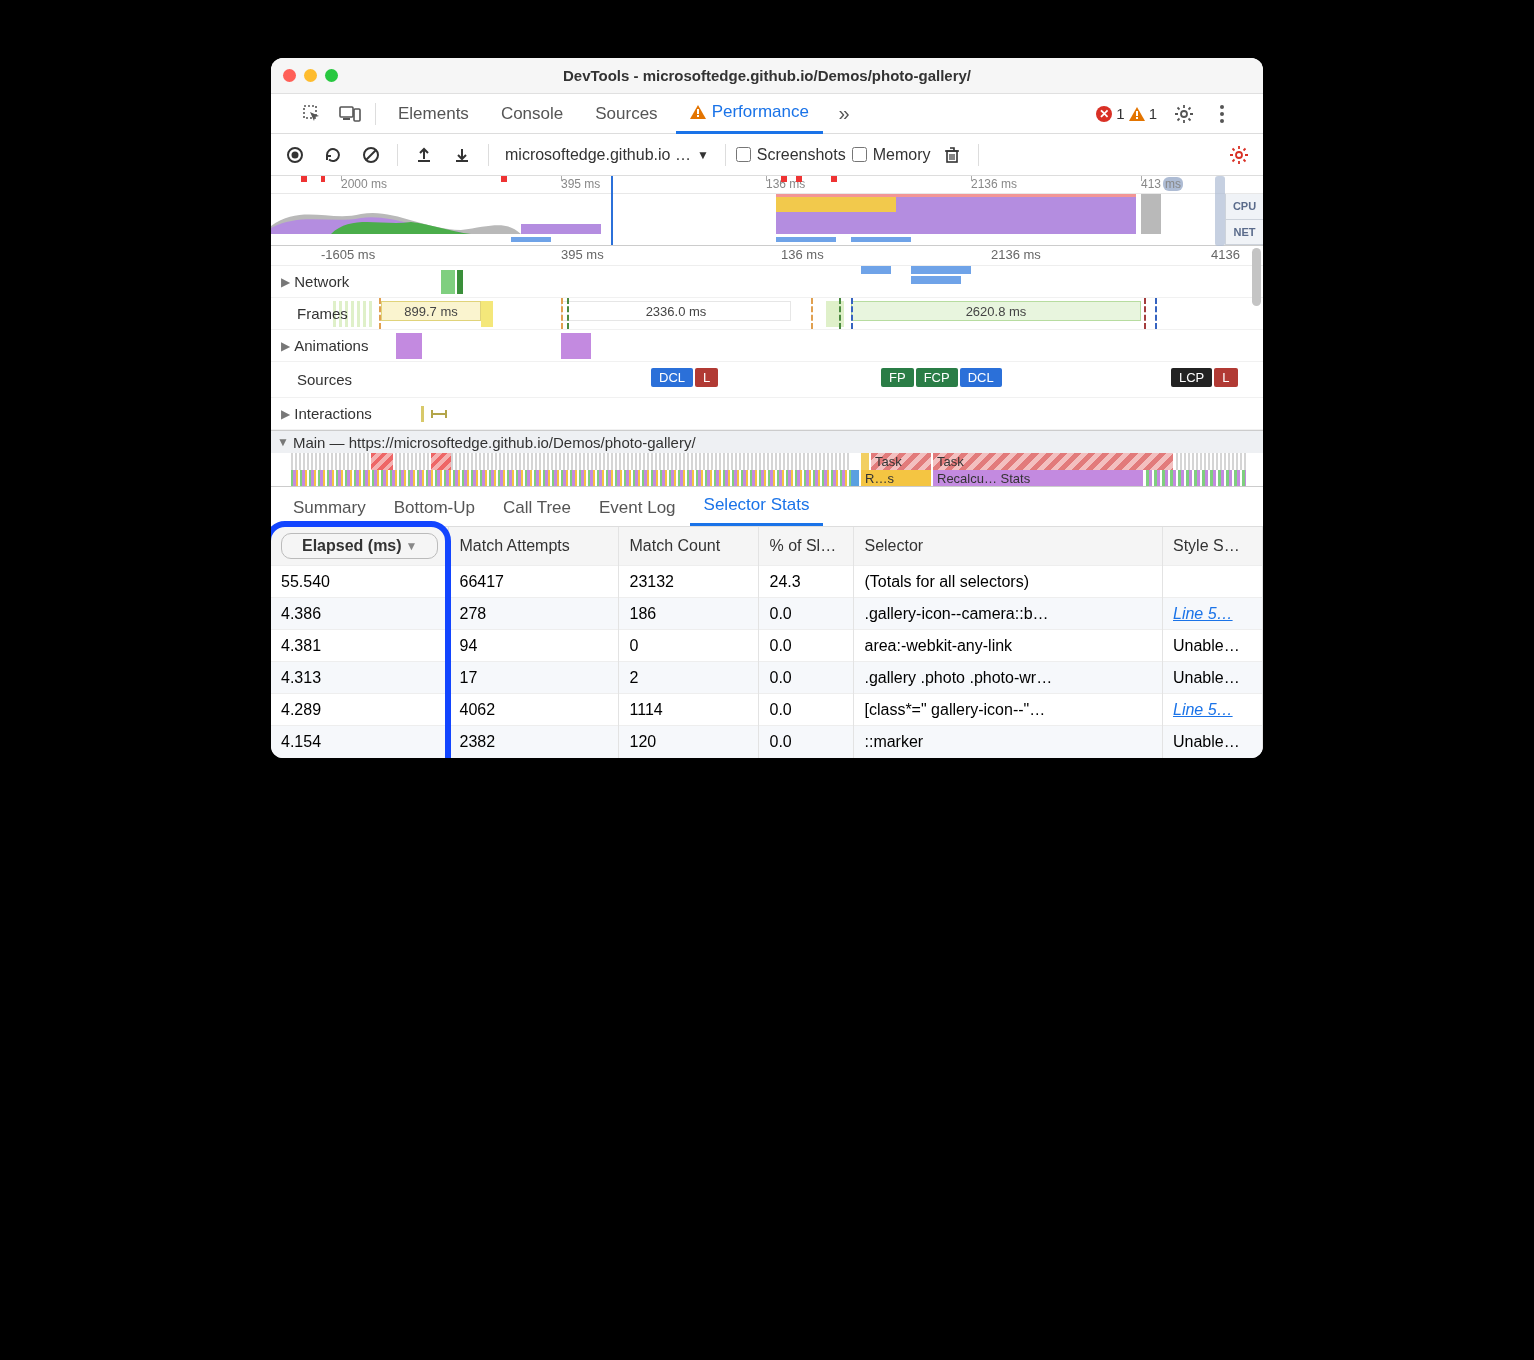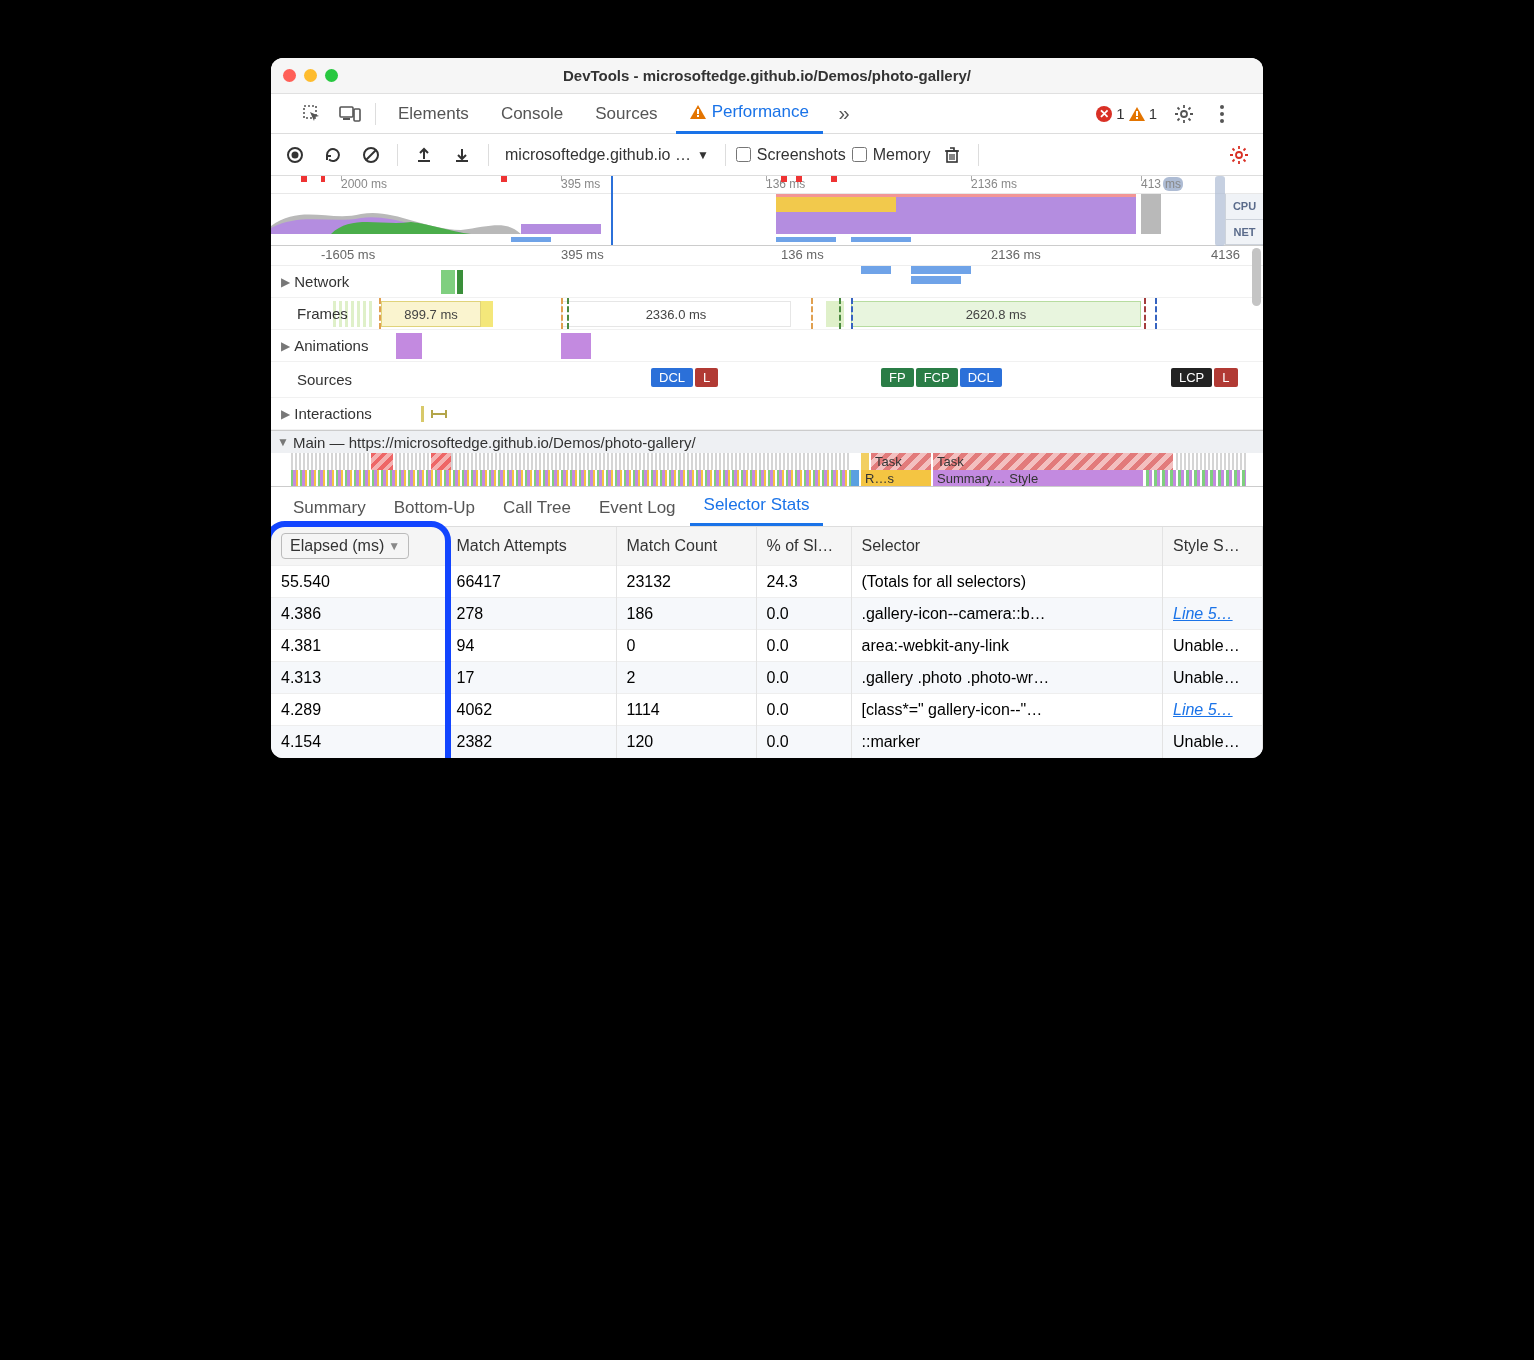--- a/index.html
+++ b/index.html
@@ -82,21 +82,21 @@
   .tracks { position:relative; font-size:15px; color:#333; border-bottom:1px solid #ccc; }
   .tracks .ruler { height:20px; border-bottom:1px solid #eee; position:relative; font-size:13px; color:#666; }
   .tracks .ruler .tick { position:absolute; top:1px; }
   .track-row { height:32px; border-bottom:1px solid #f1f1f1; display:flex; align-items:center; position:relative; }
   .track-label { width:170px; padding-left:10px; display:flex; align-items:center; gap:4px; z-index:2; background:transparent; }
   .track-body { position:absolute; left:0; right:12px; top:0; bottom:0; }
   .disclosure { color:#777; font-size:12px; cursor:pointer; }
   .pill-tag { padding:2px 8px; color:#fff; font-size:13px; border-radius:2px; display:inline-block; margin-right:2px; }
   .dashed-v { position:absolute; top:0; bottom:0; width:0; border-left:2px dashed; }
   .blk { position:absolute; height:24px; top:4px; }
-  .frame-blk { position:absolute; top:3px; height:26px; background:#e8f5de; border:1px solid #b7dca0; display:flex; align-items:center; justify-content:center; font-size:13px; color:#444; }
+  .frame-blk { position:absolute; top:3px; height:20px; background:#e8f5de; border:1px solid #b7dca0; display:flex; align-items:center; justify-content:center; font-size:13px; color:#444; }
   .task-blk { position:absolute; height:19px; font-size:13px; padding:0 4px; overflow:hidden; white-space:nowrap; text-overflow:ellipsis; display:flex; align-items:center; }
   
   .flame { height:56px; position:relative; border-bottom:1px solid #ccc; overflow:hidden; }
   .flame .hdr { height:22px; padding-left:6px; font-size:15px; color:#333; display:flex; align-items:center; background:#eef0f3; }
   .flame .body { position:relative; height:34px; }
   .stripe { position:absolute; top:0; height:17px; }
   .stripe2 { position:absolute; top:17px; height:17px; }
   
   .detail-tabs { display:flex; gap:0; height:40px; border-bottom:1px solid #ddd; align-items:flex-end; padding:0 8px; font-size:17px; color:#555; }
   .detail-tabs .dtab { padding:8px 14px; cursor:pointer; }
@@ -406,21 +406,21 @@
       <div class="stripe" style="left:20px;width:560px;background:repeating-linear-gradient(90deg,#d5d5d5 0 2px,#fff 2px 4px);"></div>
       <div class="stripe" style="left:100px;width:22px;background:repeating-linear-gradient(135deg,#e66 0 4px,#f4b1b1 4px 8px);"></div>
       <div class="stripe" style="left:160px;width:20px;background:repeating-linear-gradient(135deg,#e66 0 4px,#f4b1b1 4px 8px);"></div>
       <div class="stripe2" style="left:20px;width:560px;background:repeating-linear-gradient(90deg,#7fcf7f 0 2px,#c38ae0 2px 5px,#f4c542 5px 7px,#fff 7px 9px);"></div>
 
       <div class="task-blk stripe" style="left:590px;width:4px;background:#f2cf62;"></div>
       <div class="task-blk stripe" style="left:600px;width:60px;background:repeating-linear-gradient(135deg,#e27b7b 0 5px,#f3c0c0 5px 10px);color:#333">Task</div>
       <div class="task-blk stripe" style="left:662px;width:240px;background:repeating-linear-gradient(135deg,#e27b7b 0 5px,#f3c0c0 5px 10px);color:#333">Task</div>
       <div class="task-blk stripe2" style="left:580px;width:8px;background:#5aa0e0;"></div>
       <div class="task-blk stripe2" style="left:590px;width:70px;background:#f4c542;color:#333">R…s</div>
-      <div class="task-blk stripe2" style="left:662px;width:210px;background:#c38ae0;color:#333">Summary…  Style</div>
+      <div class="task-blk stripe2" style="left:662px;width:210px;background:#c38ae0;color:#333">Recalcu…  Stats</div>
       <div class="stripe" style="left:905px;width:70px;background:repeating-linear-gradient(90deg,#d5d5d5 0 2px,#fff 2px 4px);"></div>
       <div class="stripe2" style="left:875px;width:100px;background:repeating-linear-gradient(90deg,#7fcf7f 0 3px,#c38ae0 3px 6px,#fff 6px 8px);"></div>
     </div>
   </div>
 
   <div class="detail-tabs">
     <div class="dtab"><span>Summary</span></div>
     <div class="dtab"><span>Bottom-Up</span></div>
     <div class="dtab"><span>Call Tree</span></div>
     <div class="dtab"><span>Event Log</span></div>
@@ -433,21 +433,21 @@
         <col style="width:175px">
           <col style="width:170px">
           <col style="width:140px">
           <col style="width:95px">
           <col>
           <col style="width:100px">
       </colgroup>
       <thead>
         <tr>
           <th>
-            <span style="border:1px solid #bbb;border-radius:4px;padding:3px 8px;display:inline-flex;align-items:center;">
+            <span style="border:1px solid #bbb;border-radius:10px;padding:3px 20px;display:inline-flex;align-items:center;font-weight:bold;">
               <span>Elapsed (ms)</span>
               <span class="sort-arrow">▼</span>
             </span>
           </th>
           <th><span>Match Attempts</span></th>
           <th><span>Match Count</span></th>
           <th><span>% of Sl…</span></th>
           <th><span>Selector</span></th>
           <th><span>Style S…</span></th>
         </tr>

